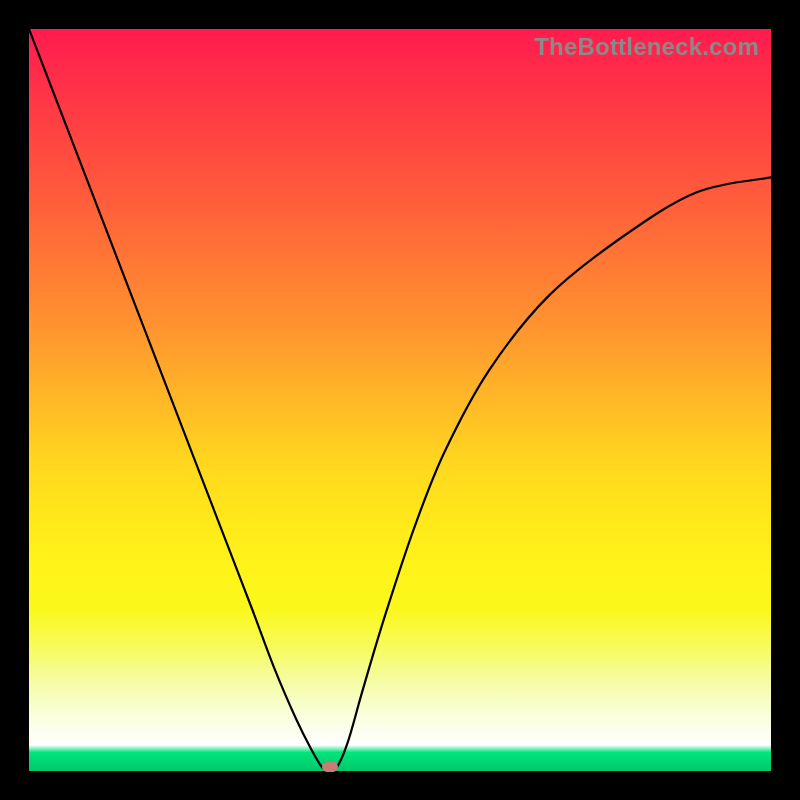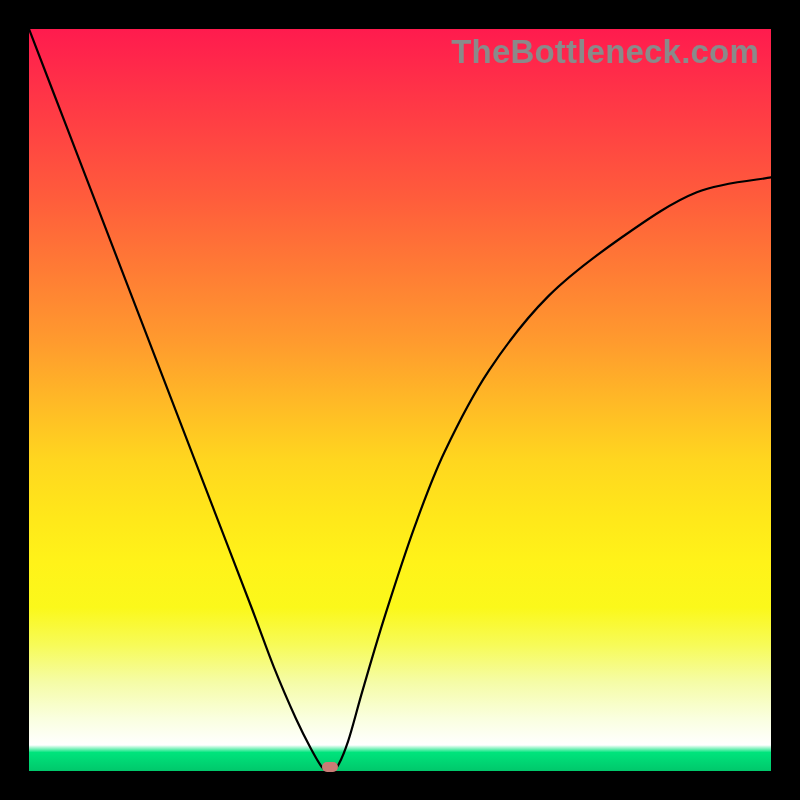--- a/index.html
+++ b/index.html
@@ -31,21 +31,21 @@
       #ffffff 96.5%,
       #00e47c 97.5%,
       #00c86b 100%
     );
   }
   .watermark {
     position: absolute;
     top: 4px;
     right: 12px;
     font-family: Arial, Helvetica, sans-serif;
-    font-size: 33px;
+    font-size: 24px;
     font-weight: 600;
     color: #8a8a8a;
     letter-spacing: 0.2px;
   }
   svg.curve {
     position: absolute;
     left: 0;
     top: 0;
     width: 742px;
     height: 742px;

